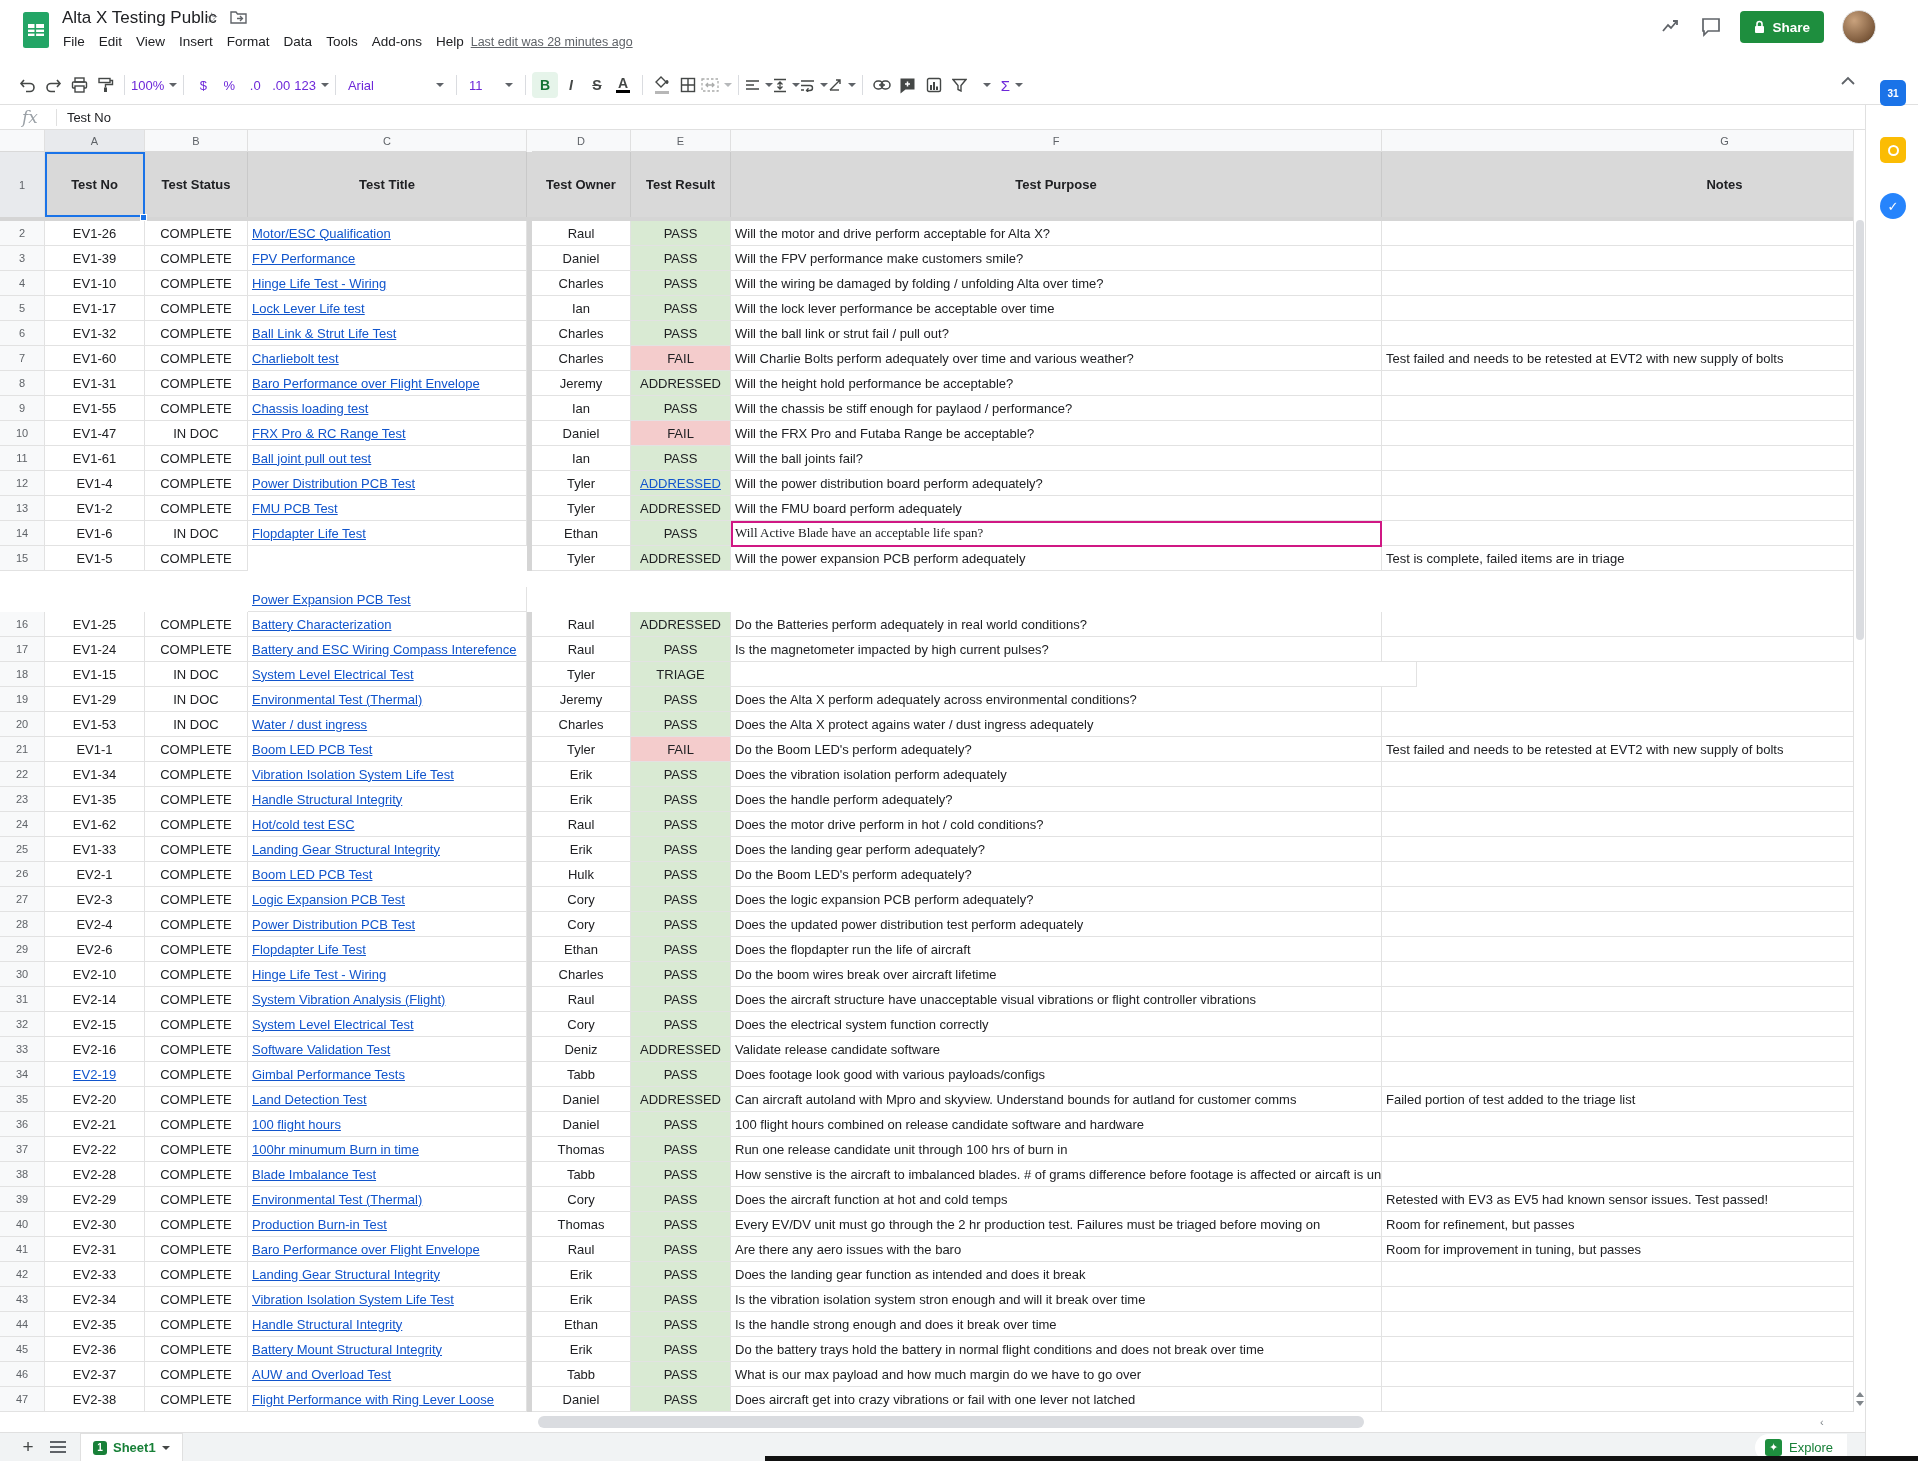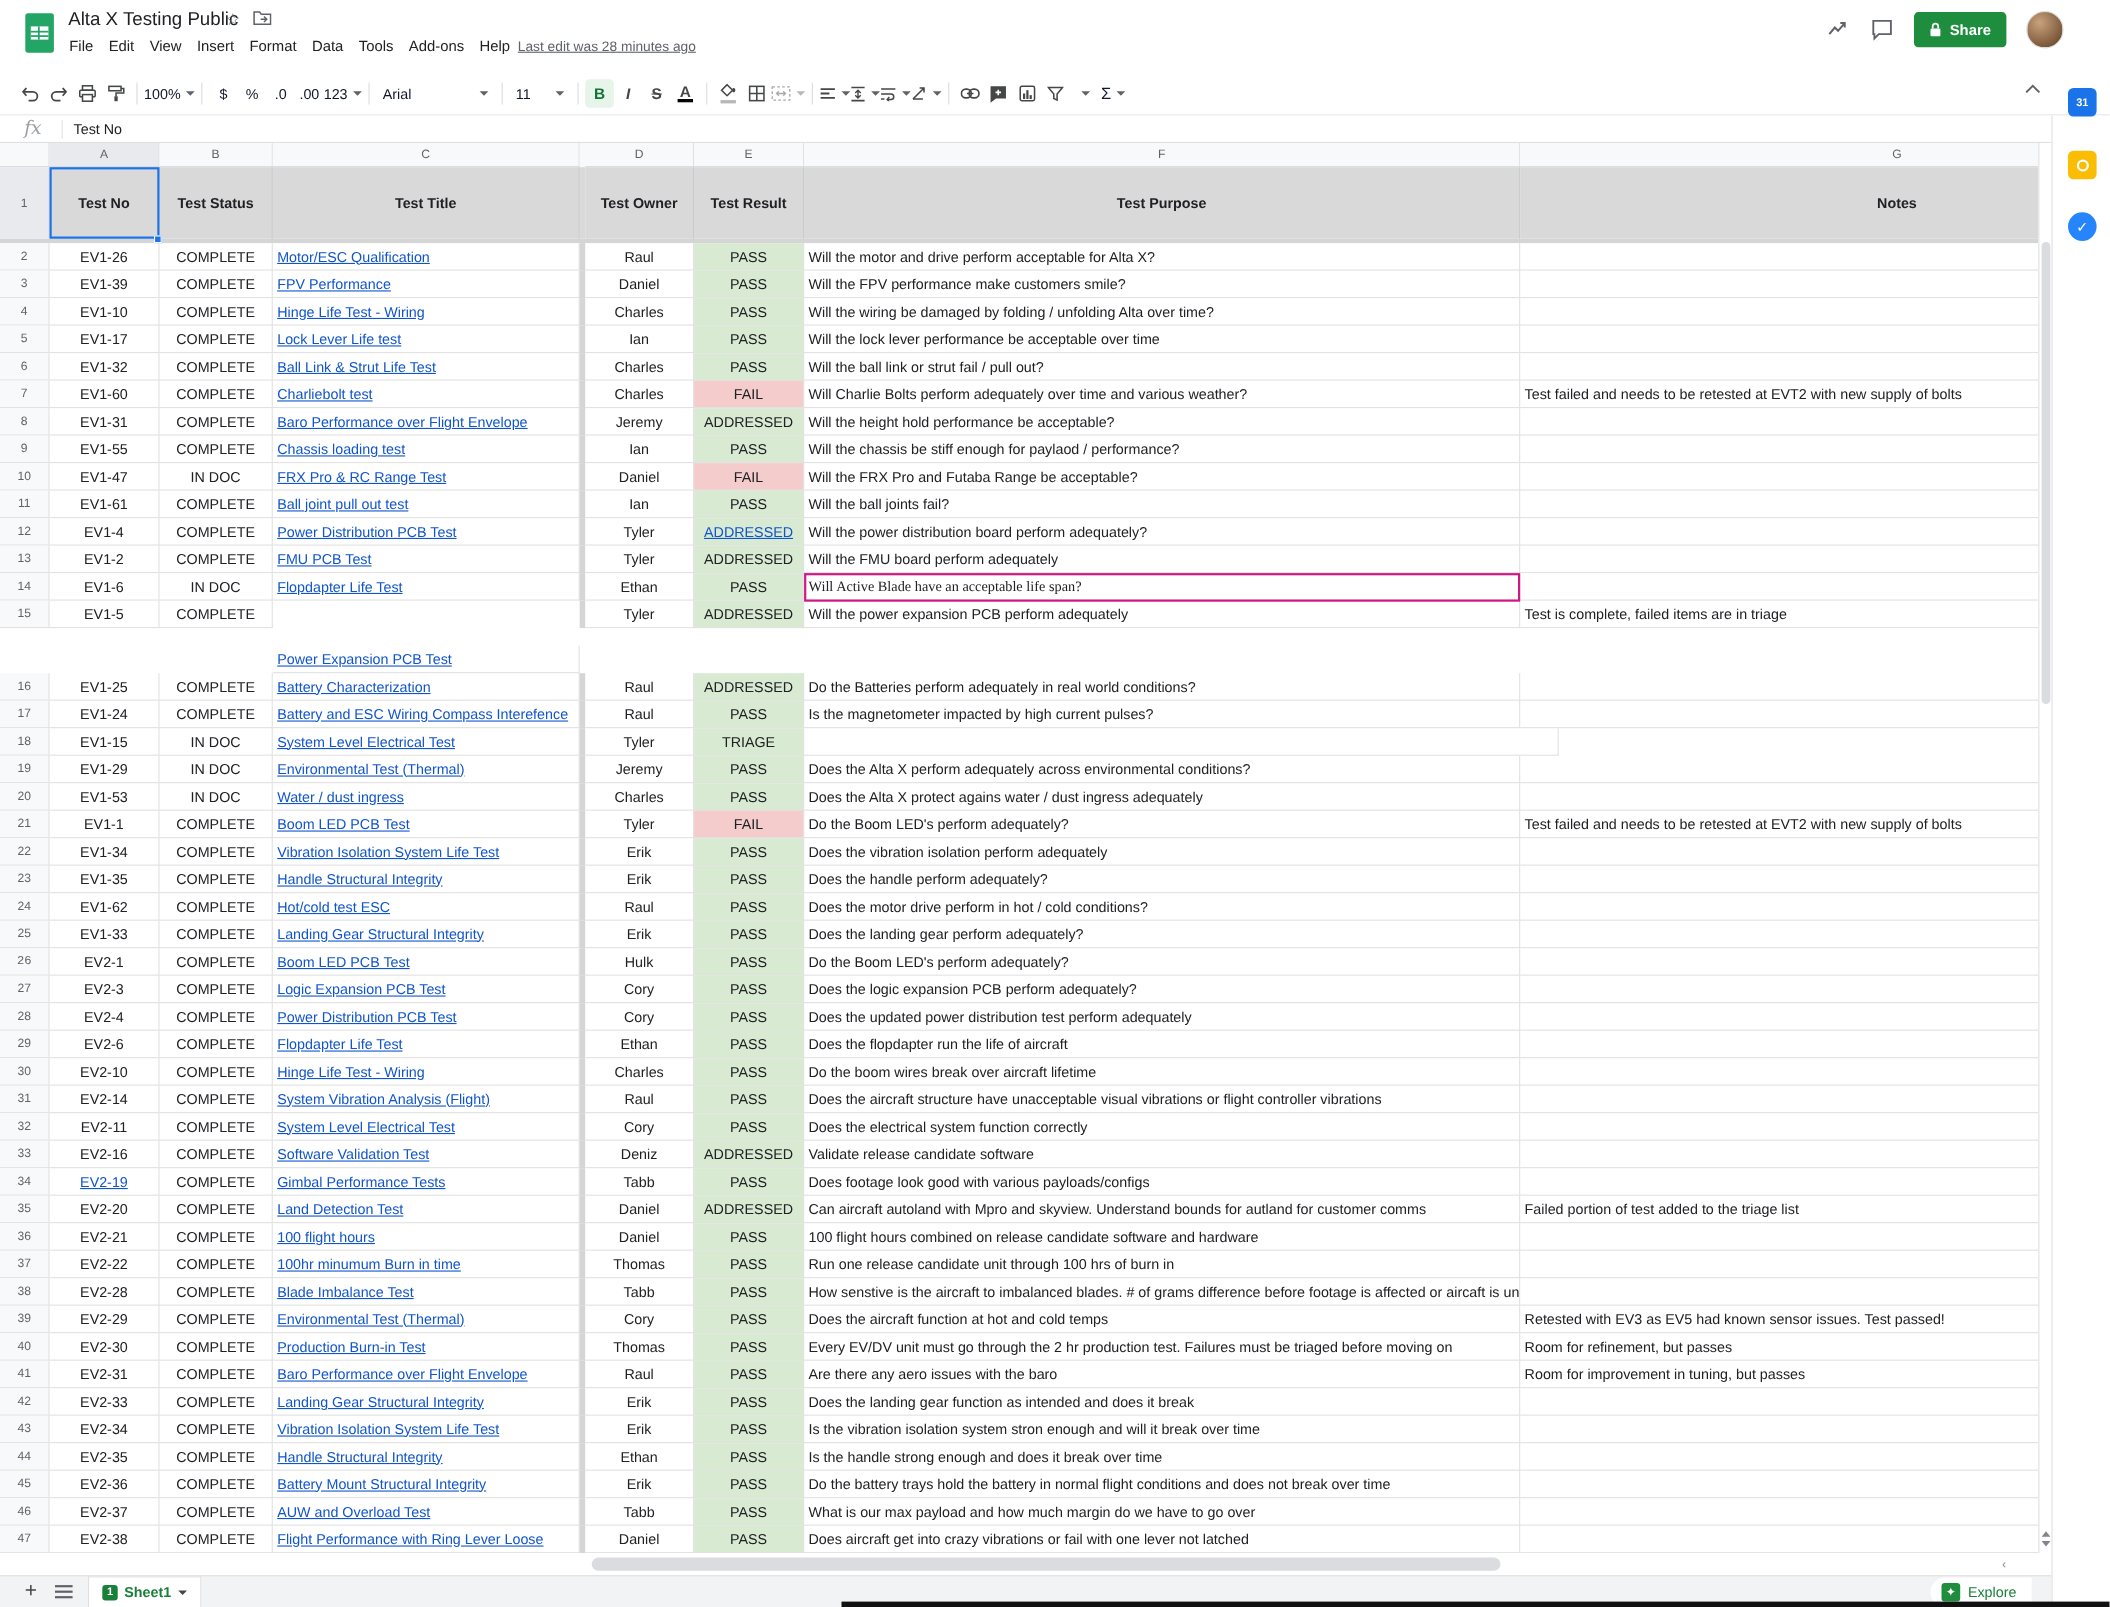--- a/index.html
+++ b/index.html
@@ -18,21 +18,21 @@
   #share-btn{display:flex;align-items:center;gap:7px;background:#1e8e3e;color:#fff;font-size:13.5px;font-weight:bold;
              border-radius:4px;height:32px;padding:0 14px;}
   #avatar{width:32px;height:32px;border-radius:50%;background:radial-gradient(circle at 35% 30%,#c9a27d,#7d5a3c 70%,#4c3722);border:1px solid #ddd;}
   
   #toolbar{position:absolute;left:0;top:66px;width:1918px;height:39px;background:#fff;border-bottom:1px solid #e0e0e0;
            display:flex;align-items:center;padding-left:14px;box-sizing:border-box;font-size:13px;color:#444746;}
   .tbtn{display:flex;align-items:center;justify-content:center;min-width:26px;height:26px;border-radius:4px;gap:2px;}
   .tbtn svg{display:block;}
   .tb-sep{width:1px;height:20px;background:#dadce0;margin:0 6px;}
   .caret{width:0;height:0;border-left:4px solid transparent;border-right:4px solid transparent;border-top:4px solid #5f6368;margin-left:3px;}
-  .tb-text{font-size:13px;color:#0f172a;}
+  .tb-text{font-size:13px;color:#6d28d9;}
   #bold-btn{background:#e6f4ea;color:#137333;font-weight:bold;font-size:14px;}
   .tb-letter{font-size:14px;font-weight:bold;color:#444746;}
   #textcolor-btn{flex-direction:column;gap:0;}
   #textcolor-btn .bar{width:14px;height:3px;background:#000;margin-top:1px;}
   #fill-btn .bar{width:14px;height:3px;background:#b7b7b7;margin-top:1px;}
   #collapse-toolbar{position:absolute;right:62px;top:8px;}
   
   #fxbar{position:absolute;left:0;top:105px;width:1865px;height:25px;background:#fff;border-bottom:1px solid #e0e0e0;
          display:flex;align-items:center;box-sizing:border-box;}
   #fx-label{font-family:"DejaVu Serif",serif;font-style:italic;color:#9aa0a6;font-size:17px;margin-left:22px;}
@@ -718,21 +718,21 @@
             <span class="link">System Vibration Analysis (Flight)</span>
           </div>
           <div class="cell divcell" style="width: 5px; flex: 0 0 5px;"></div>
           <div class="cell c-center" style="width: 99px; flex: 0 0 99px;">Raul</div>
           <div class="cell c-center res-pass" style="width: 100px; flex: 0 0 100px;">PASS</div>
           <div class="cell c-left" style="width: 651px; flex: 0 0 651px;">Does the aircraft structure have unacceptable visual vibrations or flight controller vibrations</div>
           <div class="cell c-left" style="width: 686px; flex: 0 0 686px;"></div>
         </div>
         <div class="grow datarow">
           <div class="cell gut" style="width: 45px; flex: 0 0 45px;">32</div>
-          <div class="cell c-center" style="width: 100px; flex: 0 0 100px;">EV2-11</div>
+          <div class="cell c-center" style="width: 100px; flex: 0 0 100px;">EV2-15</div>
           <div class="cell c-center" style="width: 103px; flex: 0 0 103px;">COMPLETE</div>
           <div class="cell c-left" style="width: 279px; flex: 0 0 279px;">
             <span class="link">System Level Electrical Test</span>
           </div>
           <div class="cell divcell" style="width: 5px; flex: 0 0 5px;"></div>
           <div class="cell c-center" style="width: 99px; flex: 0 0 99px;">Cory</div>
           <div class="cell c-center res-pass" style="width: 100px; flex: 0 0 100px;">PASS</div>
           <div class="cell c-left" style="width: 651px; flex: 0 0 651px;">Does the electrical system function correctly</div>
           <div class="cell c-left" style="width: 686px; flex: 0 0 686px;"></div>
         </div>

